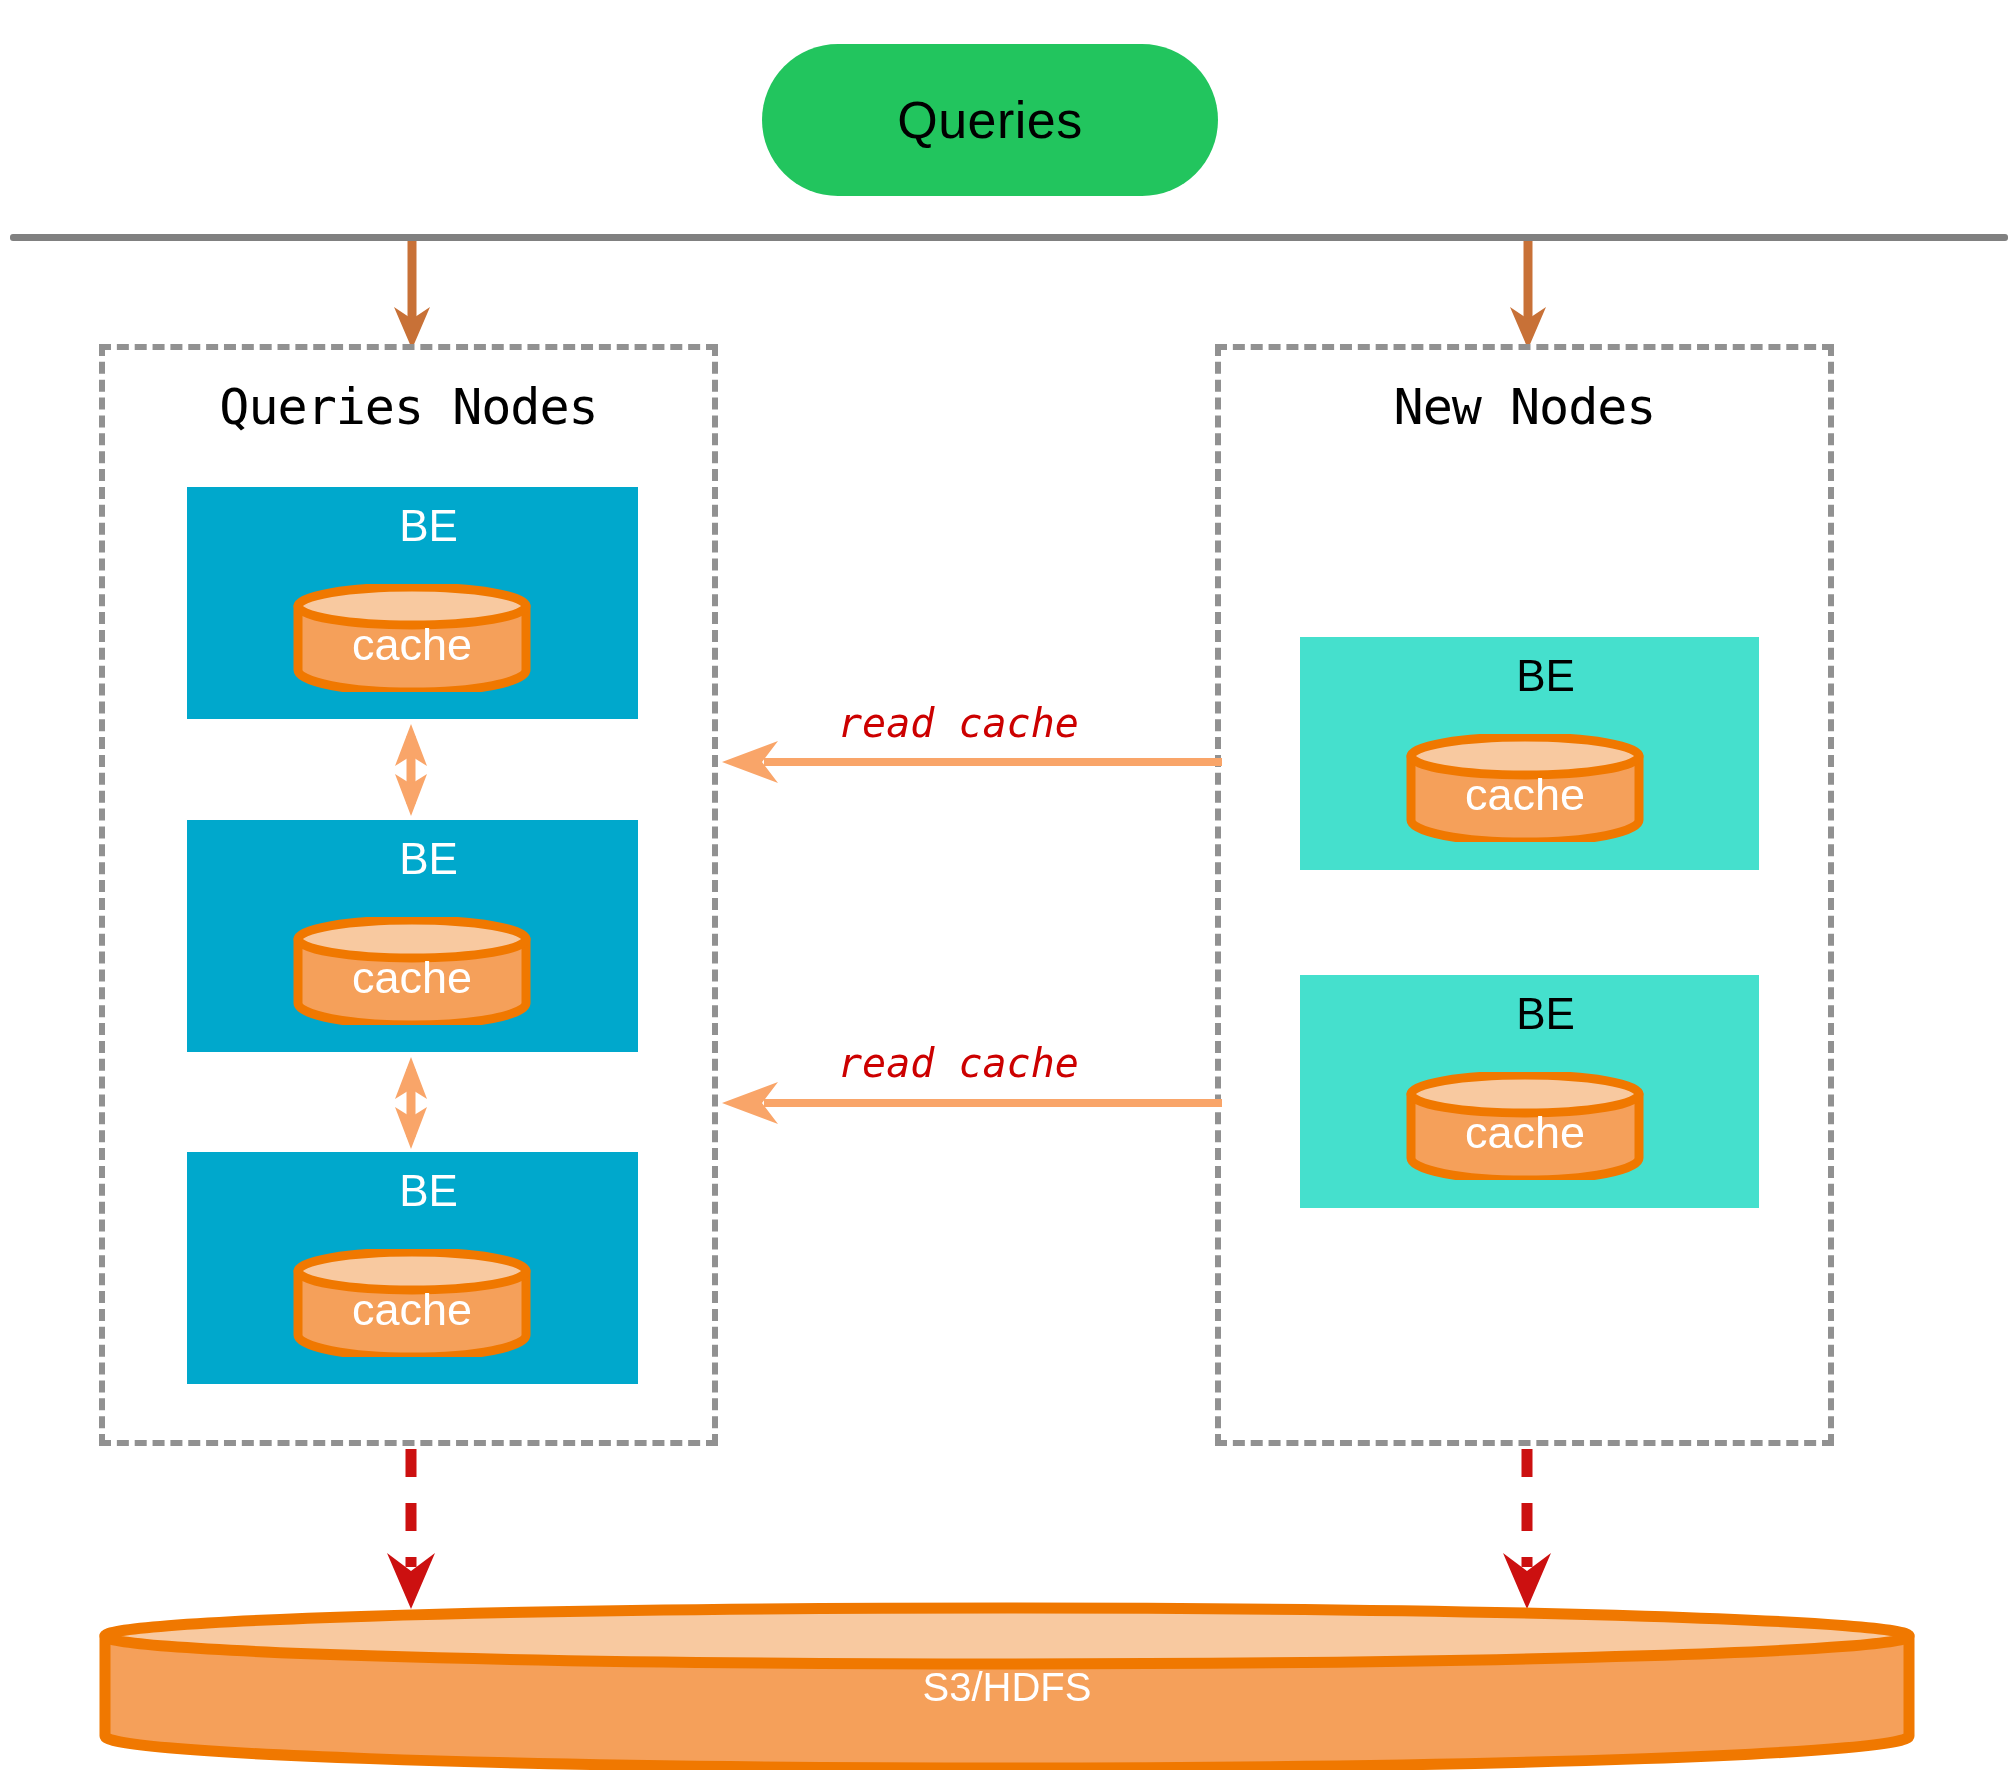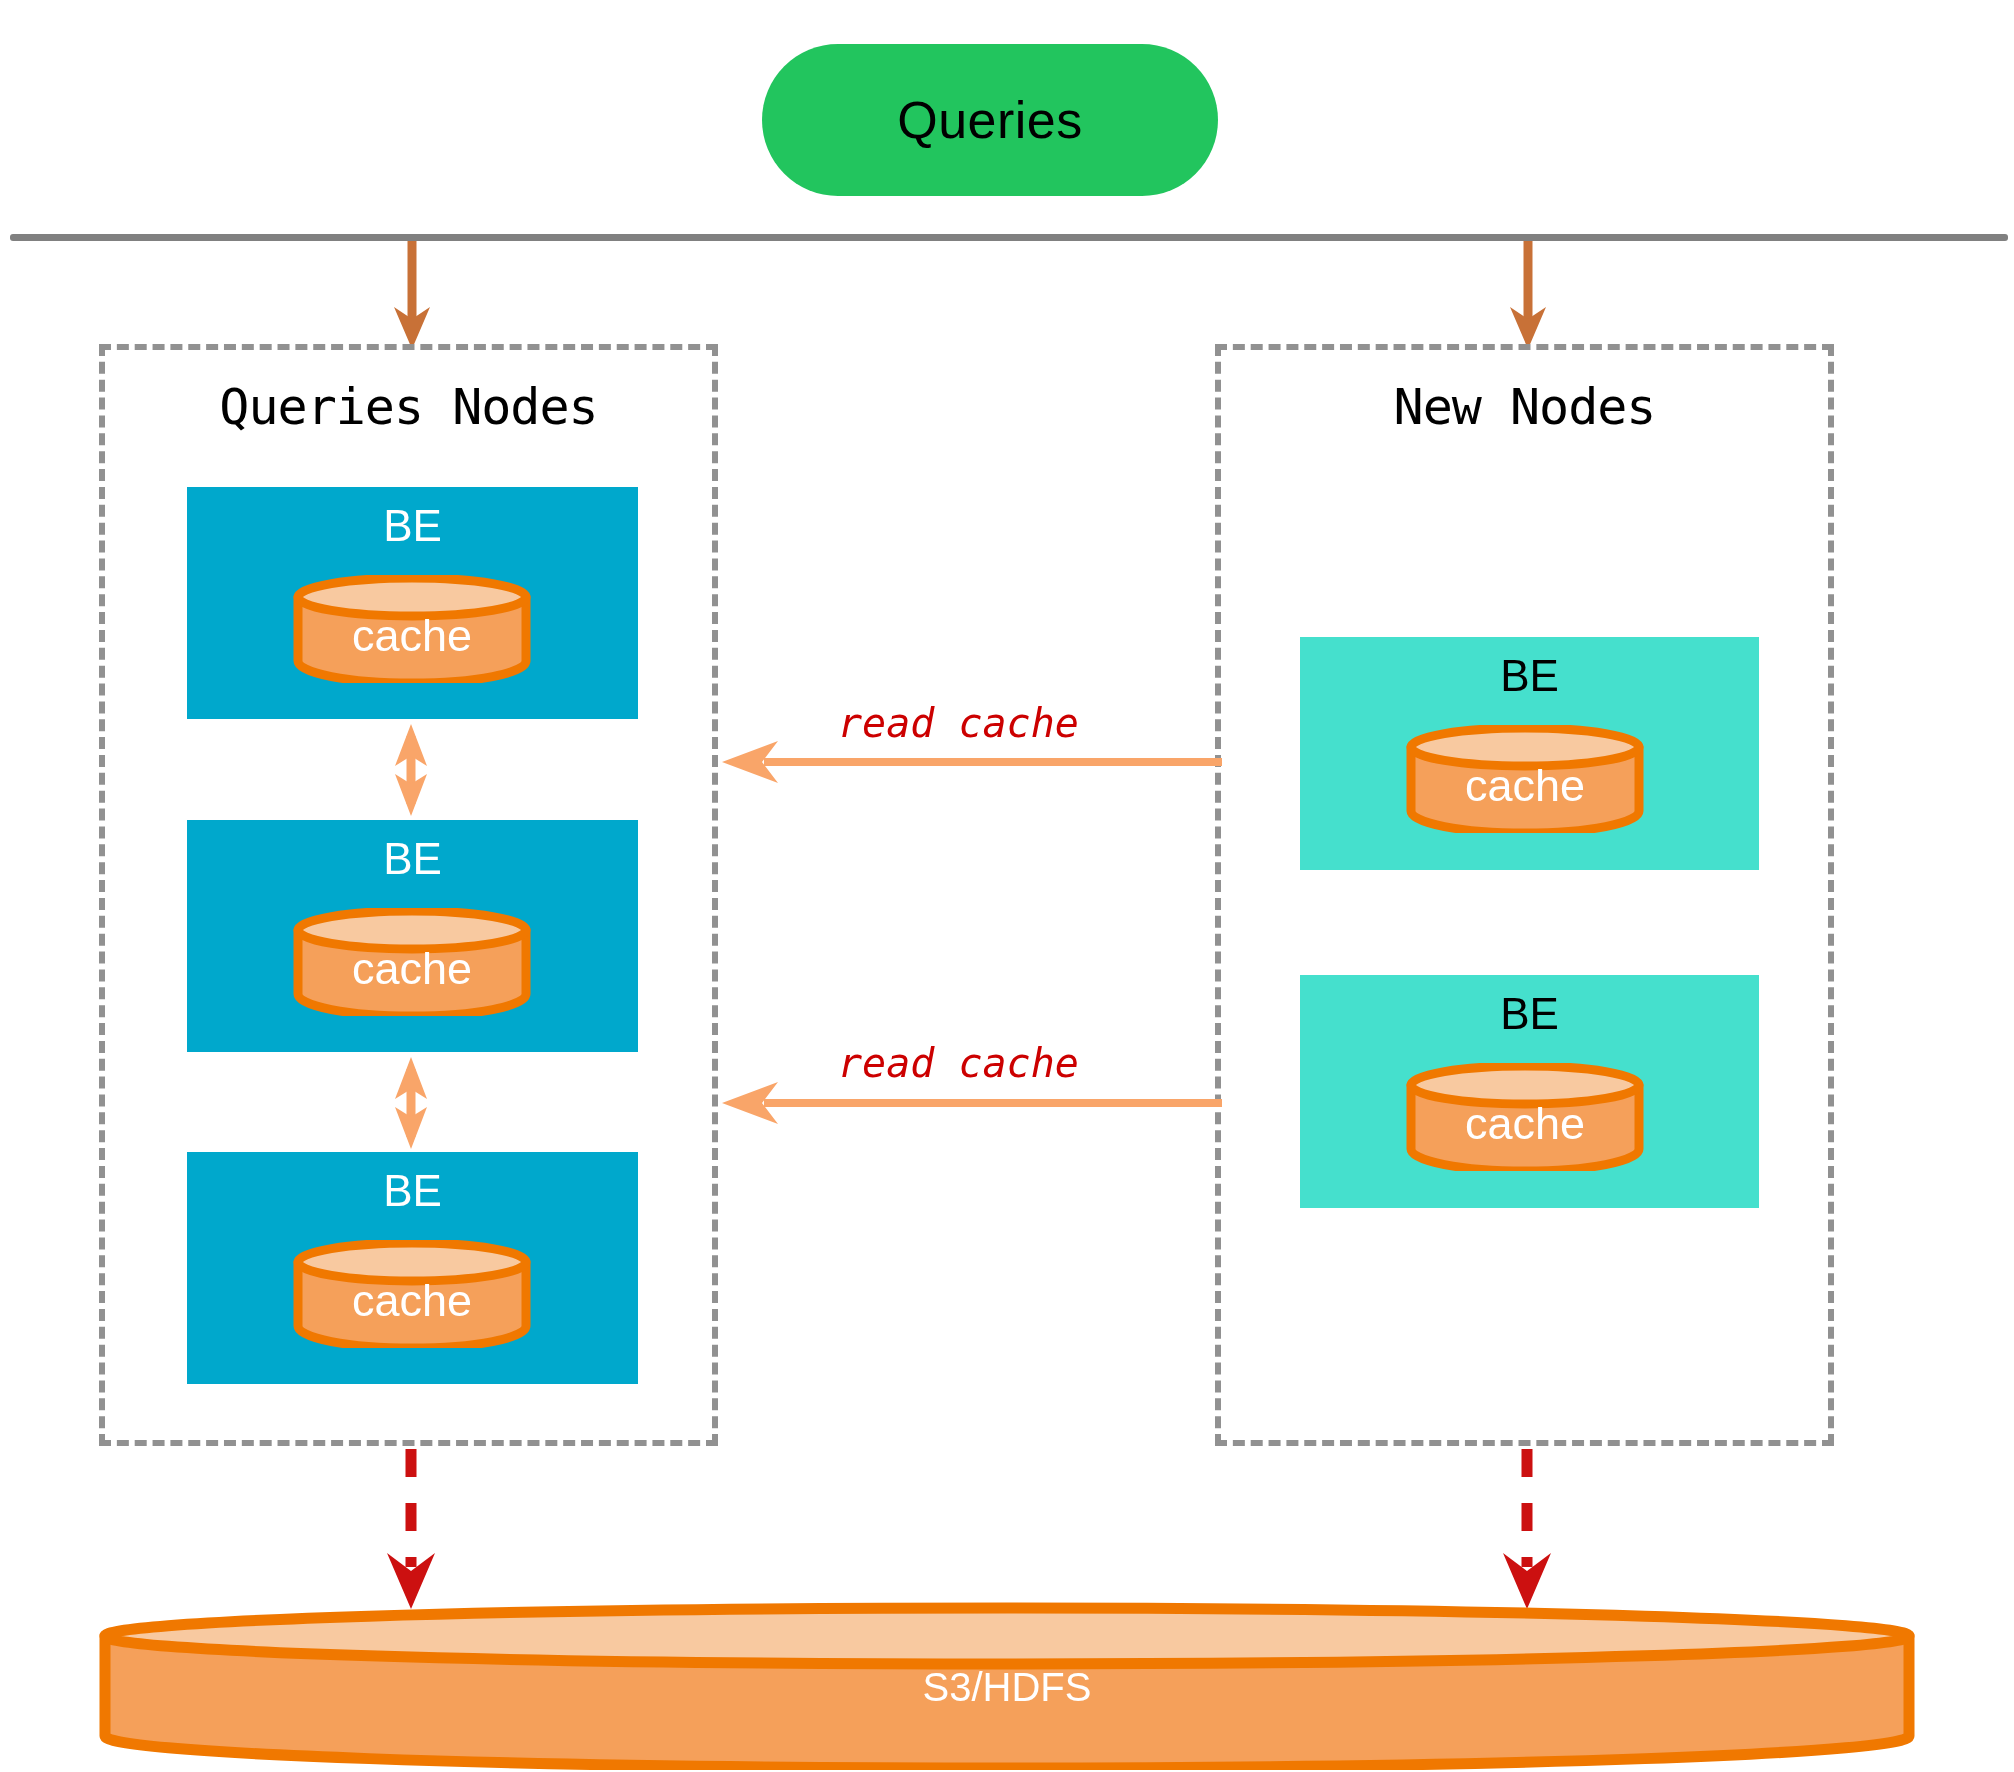--- a/index.html
+++ b/index.html
@@ -61,41 +61,41 @@
 
   
   .be-box {
     position: absolute;
     display: block;
   }
   .be-box .be-label {
     position: absolute;
     width: 100%;
     text-align: center;
-    top: 14px; left: 0;
+    top: 14px; left: 16px;
     font-size: 44px;
     font-family: "Liberation Sans", sans-serif;
   }
   .be-origin { background: #00A8CC; }
   .be-origin .be-label { color: #FFFFFF; }
   .be-new { background: #45E0CD; }
   .be-new .be-label { color: #000000; }
 
   
   .be-o1 { left: 187px; top: 487px;  width: 451px; height: 232px; }
   .be-o2 { left: 187px; top: 820px;  width: 451px; height: 232px; }
   .be-o3 { left: 187px; top: 1152px; width: 451px; height: 232px; }
   
   .be-n1 { left: 1300px; top: 637px;  width: 459px; height: 233px; }
   .be-n2 { left: 1300px; top: 975px;  width: 459px; height: 233px; }
 
   
   .cache-cyl {
     position: absolute;
-    width: 240px; height: 116px;
+    width: 240px; height: 116px; margin-top: 9px;
   }
   .cache-cyl .cyl-svg { position: absolute; inset: 0; }
   .cache-cyl .cyl-text {
     position: absolute;
     left: 0; width: 100%;
     top: 38px;
     text-align: center;
     color: #FFFFFF;
     font-size: 45px;
     font-family: "Liberation Sans", sans-serif;

